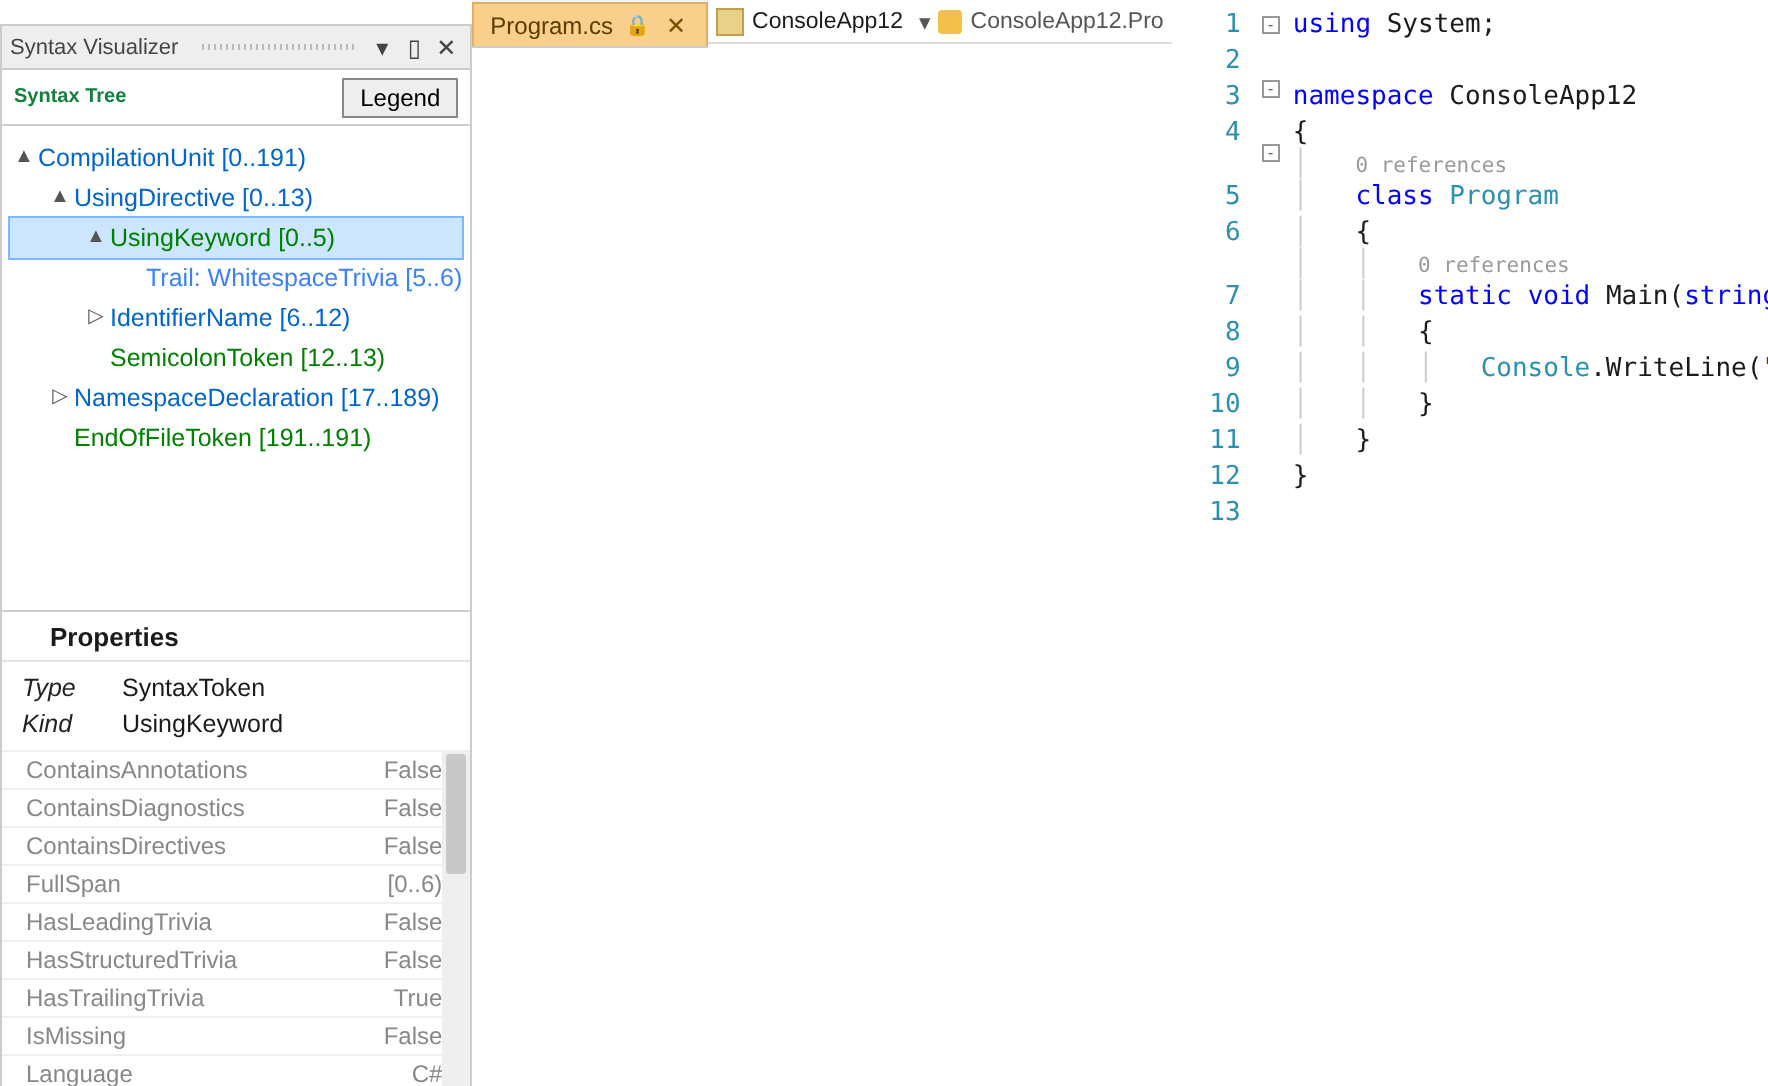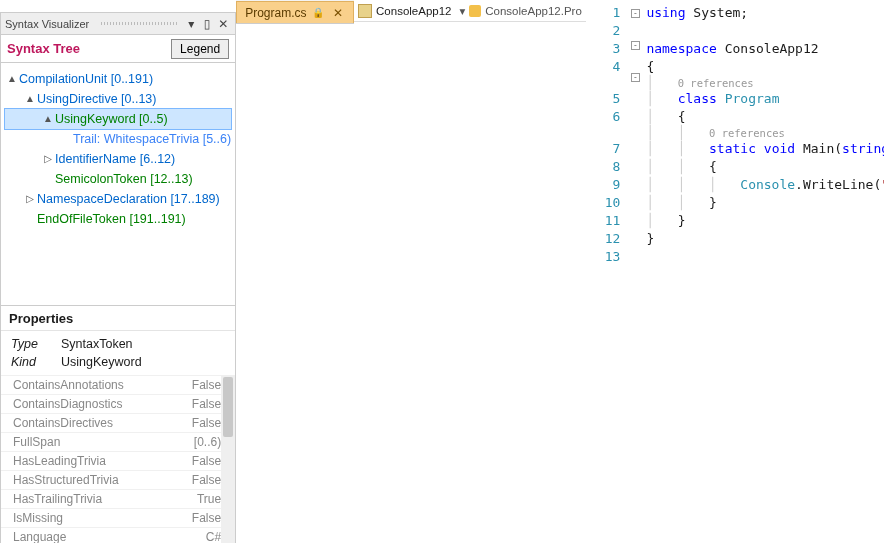--- a/index.html
+++ b/index.html
@@ -6,32 +6,32 @@
   body { font-family: "Segoe UI", Arial, sans-serif; font-size: 12px; background: #fff; color: #1b1b1b; width: 884px; height: 543px; overflow: hidden; display: flex; }
   .panel-left { width: 448px; height: 543px; border: 1px solid #ccc; display: flex; flex-direction: column; background: #f5f5f5; margin-top: 12px; }
   .panel-right { flex: 1; height: 543px; display: flex; background: #fff; }
   
   .titlebar { height: 22px; display: flex; align-items: center; background: #eee; border-bottom: 1px solid #ccc; padding: 0 4px; }
   .titlebar .title { flex: 0 0 auto; color: #444; font-size: 11px; padding-right: 6px; }
   .titlebar .dots { flex: 1; background: repeating-linear-gradient(90deg, #bbb 0 1px, transparent 1px 3px); height: 3px; margin: 0 6px; }
   .titlebar .ctl { width: 16px; height: 16px; display: inline-flex; align-items: center; justify-content: center; color: #444; cursor: pointer; }
   
   .section-header { height: 28px; display: flex; align-items: center; justify-content: space-between; padding: 0 6px; background: #fff; border-bottom: 1px solid #ccc; }
-  .section-header .sh-title { font-weight: bold; font-size: 13px; color: #be185d; }
+  .section-header .sh-title { font-weight: bold; font-size: 10px; color: #15803d; }
   .legend-btn { border: 1px solid #888; background: #eee; padding: 2px 8px; font-size: 12px; cursor: pointer; }
   .tree { flex: 0 0 242px; background: #fff; padding: 6px 4px; overflow: auto; font-size: 12.5px; line-height: 20px; }
   .tree-row { display: flex; align-items: center; white-space: nowrap; }
   .tw { display:inline-block; width:14px; text-align:center; color:#555; cursor:pointer; font-size:10px; }
   .indent { display:inline-block; }
   .node-blue { color: #0066cc; }
   .node-green { color: #008000; text-align: center; }
   .node-red { color: #3b82f6; }
   .selected { background: #cde6ff; outline: 1px solid #7cb8ff; }
   
-  .props-header { height: 26px; display:flex; align-items:center; padding:0 8px; background:#fff; border-top:1px solid #ccc; border-bottom:1px solid #e4e4e4; font-weight:bold; font-size:13px; }
+  .props-header { height: 26px; display:flex; align-items:center; padding:0 24px; background:#fff; border-top:1px solid #ccc; border-bottom:1px solid #e4e4e4; font-weight:bold; font-size:13px; }
   .props-top { background:#fff; padding:4px 10px; font-size:12.5px; }
   .props-top .kv { display:flex; gap:10px; line-height:18px; }
   .props-top .k { width:40px; color:#222;font-style:italic; }
   .props-grid { flex:1; overflow:hidden; position:relative; background:#fff; }
   .props-grid-inner { position:absolute; inset:0 14px 0 0; overflow:hidden; }
   .prow { display:flex; height:19px; align-items:center; color:#888; border-top:1px solid #f0f0f0; }
   .prow .pk { width:208px; padding-left:12px; }
   .prow .pv { flex:1; }
   .props-scroll { position:absolute; right:0; top:0; bottom:0; width:14px; background:#efefef; }
   .props-scroll .thumb { position:absolute; left:2px; right:2px; top:2px; height:60px; background:#c8c8c8; border-radius:2px; }

